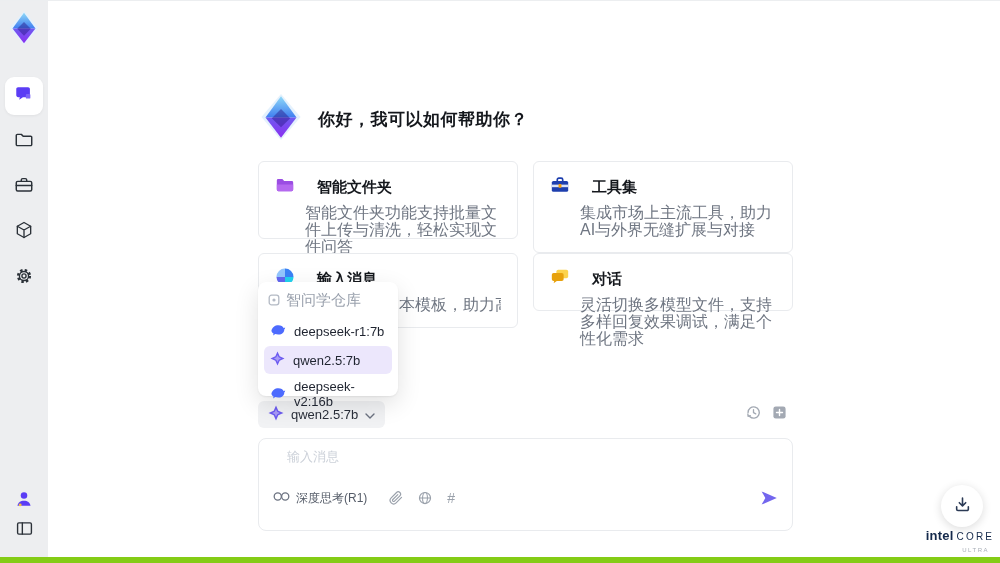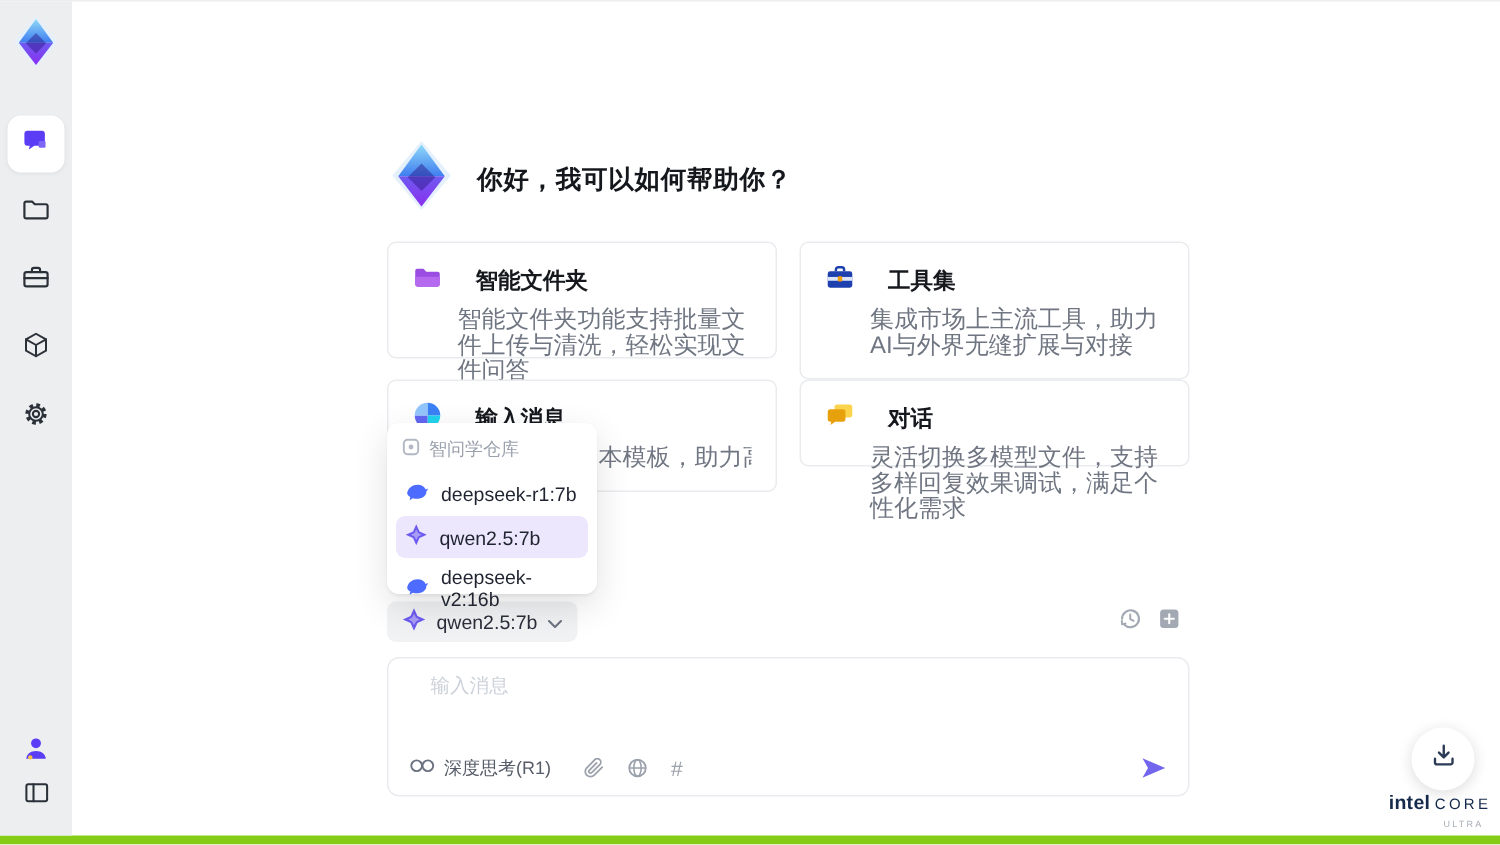--- a/index.html
+++ b/index.html
@@ -39,40 +39,40 @@
   .card-head{display:flex;align-items:center;gap:22px;}
   .card-title{font-size:15px;font-weight:700;color:#15181d;}
   .card-desc{margin:5px 0 0 30px;font-size:16px;line-height:17px;color:#6f7682;}
   .card-3 .card-desc{margin-left:124px;white-space:nowrap;overflow:hidden;}
 
   
   .dropdown{position:absolute;left:258px;top:281px;width:140px;height:114px;background:#fff;
     border-radius:8px;box-shadow:0 1px 2px rgba(0,0,0,.06),0 8px 24px rgba(0,0,0,.12);
     box-sizing:border-box;padding:7px 6px;z-index:6;}
   .dd-header{display:flex;align-items:center;gap:6px;padding:2px 4px 7px 4px;
-    font-size:12px;color:#9aa1ad;}
+    font-size:15px;color:#9aa1ad;}
   .dd-item{display:flex;align-items:center;gap:8px;padding:5px 6px;border-radius:6px;
     font-size:13px;color:#1f2430;cursor:pointer;}
   .dd-item.selected{background:#ece7fc;}
 
   
   .model-pill{position:absolute;left:258px;top:400px;height:27px;background:#f1f2f4;border-radius:6px;
     display:flex;align-items:center;gap:7px;padding:0 10px;font-size:13px;color:#2a2f3a;cursor:pointer;}
 
   
   .chat-tools{position:absolute;left:746px;top:404px;display:flex;gap:11px;align-items:center;}
   .tool-ic{cursor:pointer;display:flex;}
 
   
   .composer{position:absolute;left:258px;top:437px;width:535px;height:93px;background:#fff;
     border:1px solid #e9ebee;border-radius:8px;box-sizing:border-box;}
   .composer textarea{position:absolute;left:28px;top:9px;width:480px;height:44px;border:none;outline:none;
     resize:none;font-size:13px;color:#ec4899;background:transparent;font-family:inherit;padding:0;}
   .composer textarea::placeholder{color:#ccd1d9;}
-  .composer-bar{position:absolute;left:14px;right:14px;bottom:8px;height:20px;
+  .composer-bar{position:absolute;left:14px;right:14px;bottom:22px;height:20px;
     display:flex;align-items:center;justify-content:space-between;}
   .deepthink{display:flex;align-items:center;gap:6px;font-size:12px;color:#555c68;cursor:pointer;}
   .bar-icons{display:flex;align-items:center;gap:15px;margin-left:22px;color:#9aa1ab;}
   .hash-glyph{font-size:14px;color:#9aa1ab;font-weight:400;cursor:pointer;}
   .send-btn{margin-left:auto;display:flex;cursor:pointer;}
 
   
   .fab{position:absolute;left:941px;top:484px;width:42px;height:42px;border-radius:50%;background:#fff;
     box-shadow:0 2px 10px rgba(0,0,0,.14);display:flex;align-items:center;justify-content:center;
     cursor:pointer;z-index:4;}

